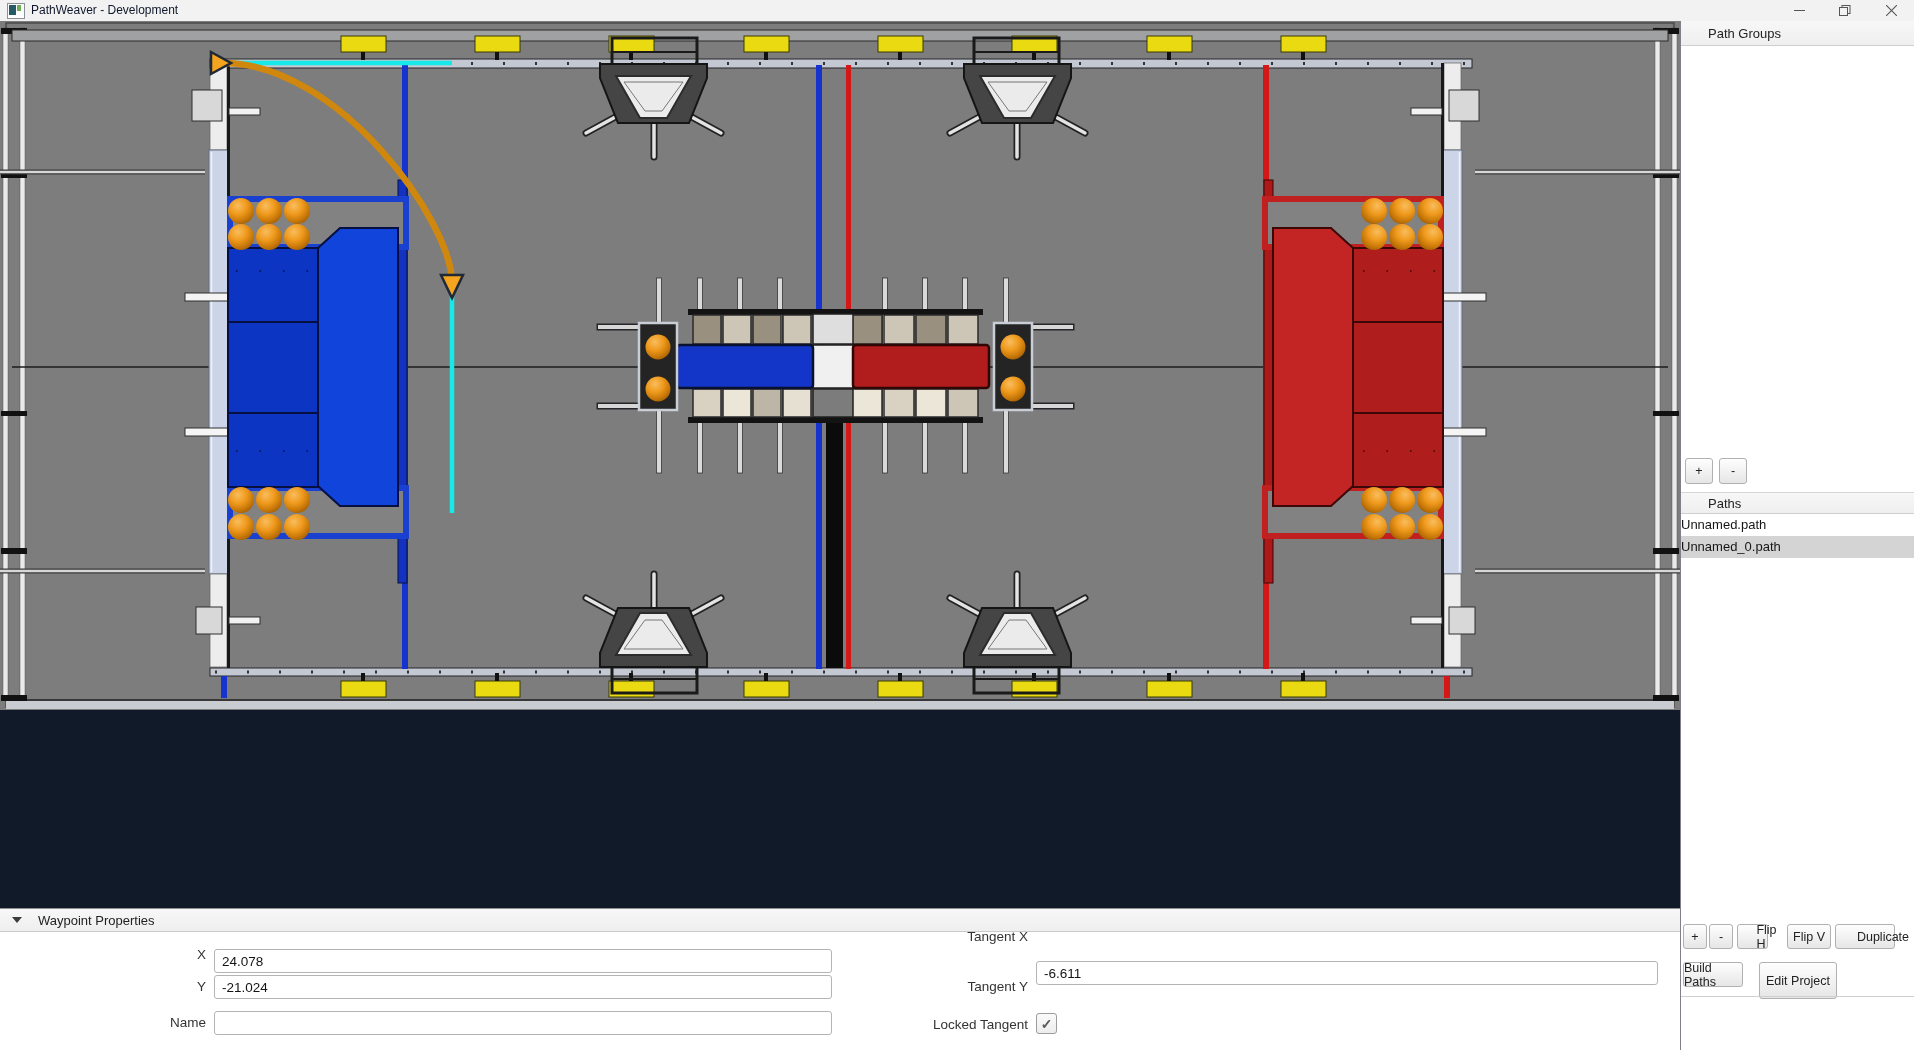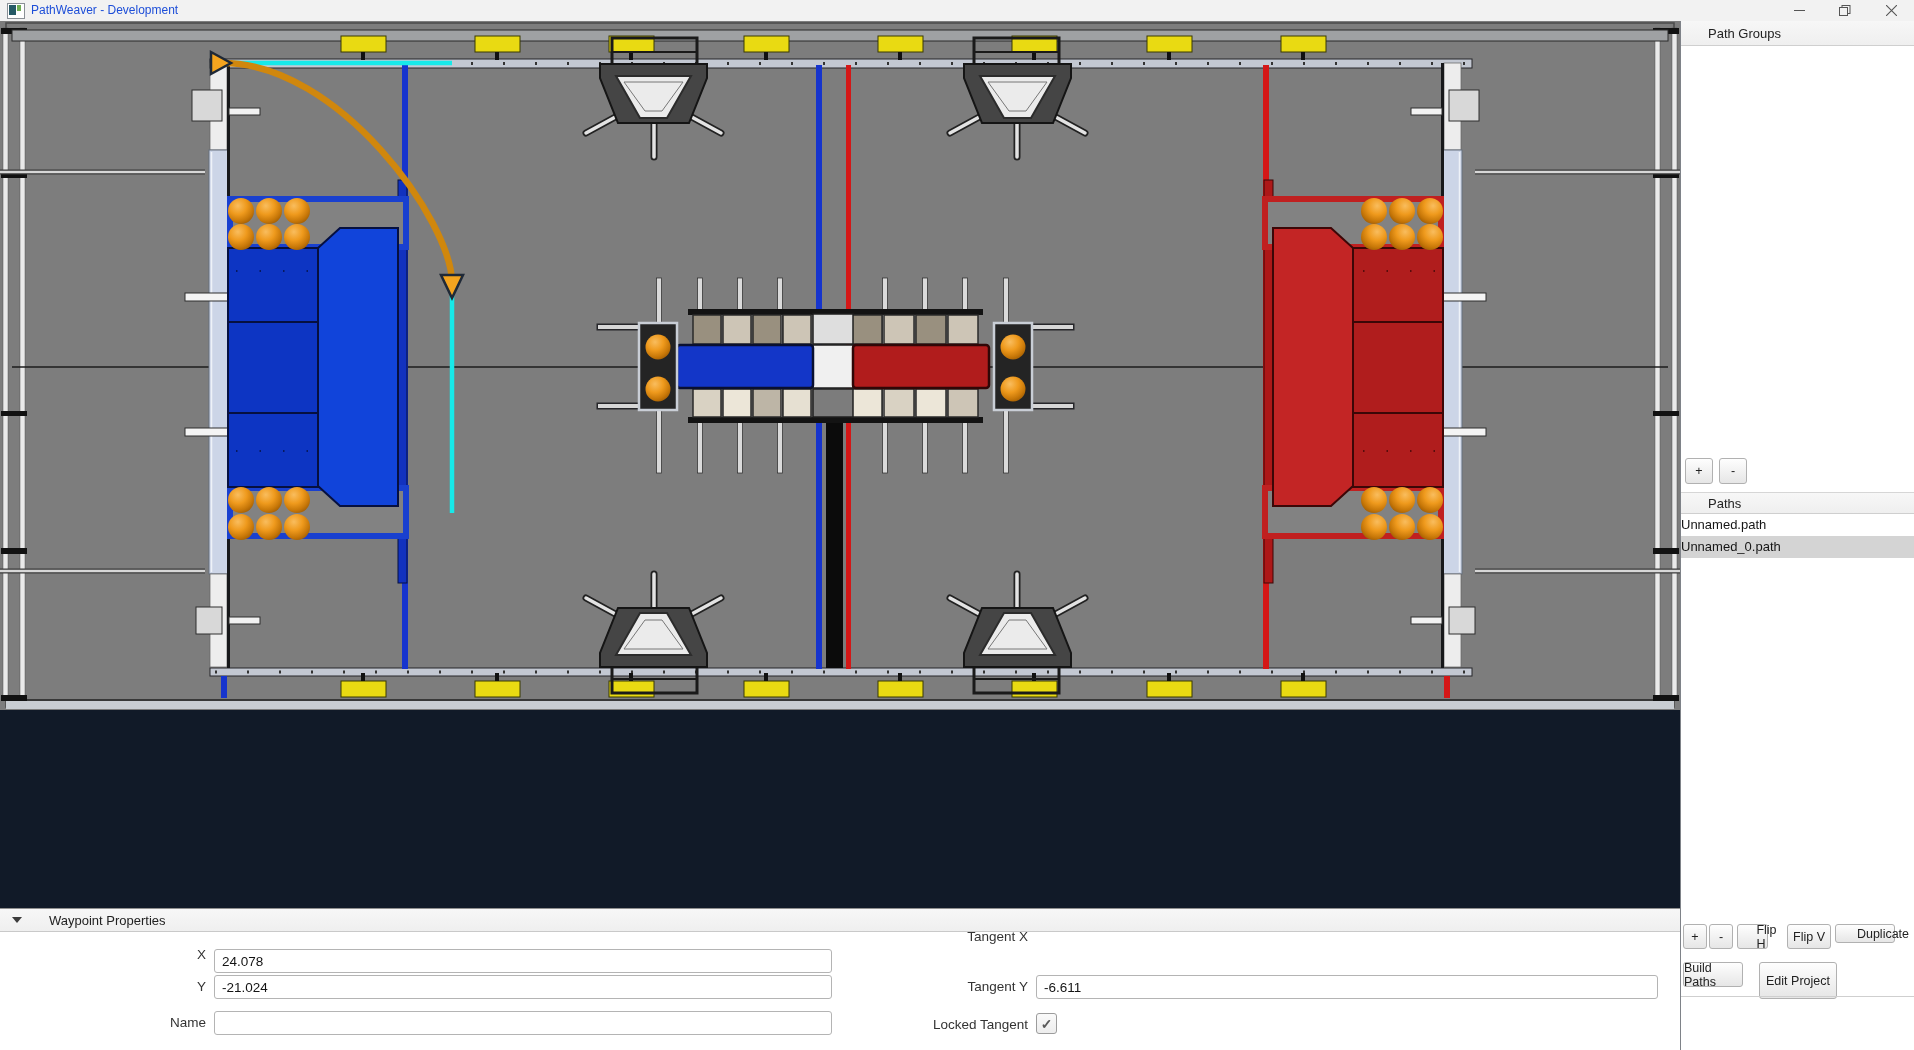--- a/index.html
+++ b/index.html
@@ -3,37 +3,37 @@
 <meta charset="utf-8">
 <style>
   html,body{margin:0;padding:0;background:#fff;font-family:"Liberation Sans",sans-serif;}
   body{position:relative;width:1914px;height:1050px;overflow:hidden;-webkit-font-smoothing:antialiased;}
 
   
   .titlebar{position:absolute;left:0;top:0;width:1914px;height:21px;background:#f2f2f2;border-bottom:1px solid #a8a8a8;}
   .titlebar .appicon{position:absolute;left:7px;top:3px;width:16px;height:14px;border:1px solid #8a9096;background:#fff;}
   .titlebar .appicon .p1{position:absolute;left:1px;top:1px;width:7px;height:10px;background:#265a66;}
   .titlebar .appicon .p2{position:absolute;left:9px;top:1px;width:4px;height:6px;background:#6fae53;}
-  .titlebar .title{position:absolute;left:31px;top:3px;font-size:12px;color:#1d4ed8;white-space:nowrap;}
+  .titlebar .title{position:absolute;left:31px;top:3px;font-size:12px;color:#0f172a;white-space:nowrap;}
   .wbtn{position:absolute;top:0;width:46px;height:21px;display:flex;align-items:center;justify-content:center;}
   .wbtn svg{display:block;}
 
   
   .canvas{position:absolute;left:0;top:21px;width:1680px;height:689px;background:#7d7d7d;}
   .canvas svg{display:block;}
 
   
   .darkarea{position:absolute;left:0;top:710px;width:1680px;height:198px;background:#111a28;}
 
   
   .wp-panel{position:absolute;left:0;top:908px;width:1680px;height:142px;background:#fff;}
   .wp-header{position:absolute;left:0;top:0;width:1680px;height:22px;background:linear-gradient(#f7f7f7,#efefef);
              border-top:1px solid #909090;border-bottom:1px solid #c9c9c9;display:flex;align-items:center;}
   .wp-header .tri{width:0;height:0;margin-left:12px;border-left:5px solid transparent;border-right:5px solid transparent;border-top:6px solid #3c3c3c;}
-  .wp-header .txt{margin-left:27px;font-size:13px;color:#222;}
+  .wp-header .txt{margin-left:16px;font-size:13px;color:#222;}
   .flabel{position:absolute;height:24px;line-height:24px;font-size:13.5px;color:#333;text-align:right;}
   .tfield{position:absolute;height:22px;background:#fff;border:1px solid #b4b4b4;border-radius:3px;
           padding:0 7px;font-family:"Liberation Sans",sans-serif;font-size:13.5px;color:#141414;outline:none;box-sizing:content-box;}
   .chkbox{position:absolute;width:19px;height:19px;background:linear-gradient(#fafafa,#ededed);border:1px solid #9c9c9c;border-radius:3px;
           display:flex;align-items:center;justify-content:center;}
   .chk{font-size:14px;font-weight:bold;color:#5a5a5a;line-height:1;}
   .chk[data-checked="true"]::after{content:"\2713";}
 
   
   .sidebar{position:absolute;left:1680px;top:21px;width:234px;height:1029px;background:#fff;border-left:1px solid #7e8288;box-sizing:border-box;}
@@ -328,21 +328,21 @@
 
   <div class="flabel" style="left:0;top:67px;width:206px;">Y</div>
   <input class="tfield" style="left: 214px; top: 67px; width: 602px;" type="text" value="-21.024">
 
   <div class="flabel" style="left:0;top:103px;width:206px;">Name</div>
   <input class="tfield" style="left: 214px; top: 103px; width: 602px;" type="text" value="">
 
   <div class="flabel" style="left:830px;top:17px;width:198px;">Tangent X</div>
 
   <div class="flabel" style="left:830px;top:67px;width:198px;">Tangent Y</div>
-  <input class="tfield" style="left: 1036px; top: 67px; width: 606px;" type="text" value="-6.611">
+  <input class="tfield" style="left: 1036px; top: 53px; width: 606px;" type="text" value="-6.611">
 
   <div class="flabel" style="left:830px;top:105px;width:198px;">Locked Tangent</div>
   <div class="chkbox" style="left:1036px;top:105px;">
     <span class="chk" data-checked="true"></span>
   </div>
 </div>
 
 <div class="sidebar">
   <div class="hdr" style="top:0;height:25px;">Path Groups</div>
 
@@ -350,19 +350,19 @@
   <div class="btn" style="left:38px;top:437px;width:28px;height:26px;">-</div>
 
   <div class="hdr" style="top:471px;height:22px;border-top:1px solid #d6d6d6;">Paths</div>
   <div class="prow" style="top:493px;">Unnamed.path</div>
   <div class="prow sel" style="top:515px;">Unnamed_0.path</div>
 
   <div class="btn" style="left:2px;top:903px;width:24px;height:25px;">+</div>
   <div class="btn" style="left:28px;top:903px;width:24px;height:25px;">-</div>
   <div class="btn" style="left:56px;top:903px;width:31px;height:25px;padding-left:28px;">Flip H</div>
   <div class="btn" style="left:106px;top:903px;width:44px;height:25px;">Flip V</div>
-  <div class="btn" style="left:154px;top:903px;width:60px;height:19px;padding-left:36px;">Duplicate</div>
+  <div class="btn" style="left:154px;top:903px;width:60px;height:25px;padding-left:36px;">Duplicate</div>
 
   <div class="btn" style="left:2px;top:941px;width:60px;height:25px;">Build Paths</div>
   <div class="btn" style="left:78px;top:941px;width:78px;height:37px;">Edit Project</div>
 
   <div class="sb-divider" style="top:975px;"></div>
 </div>
 
 </body></html>

